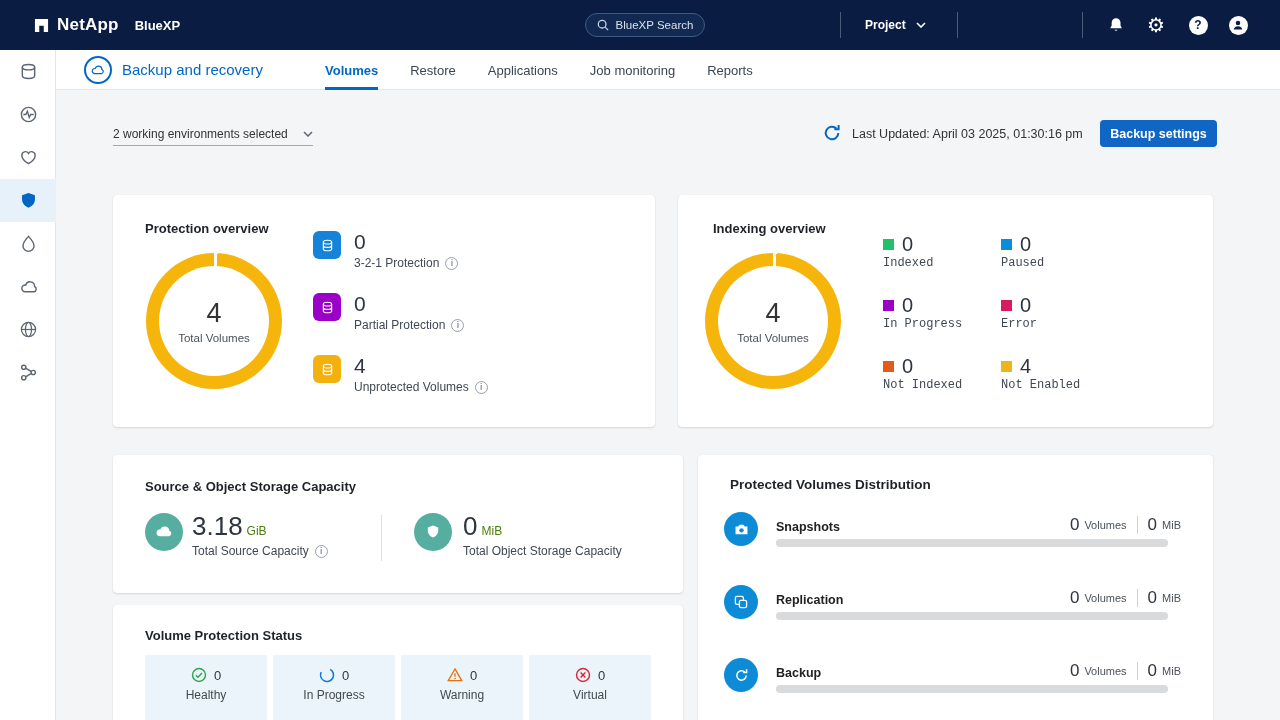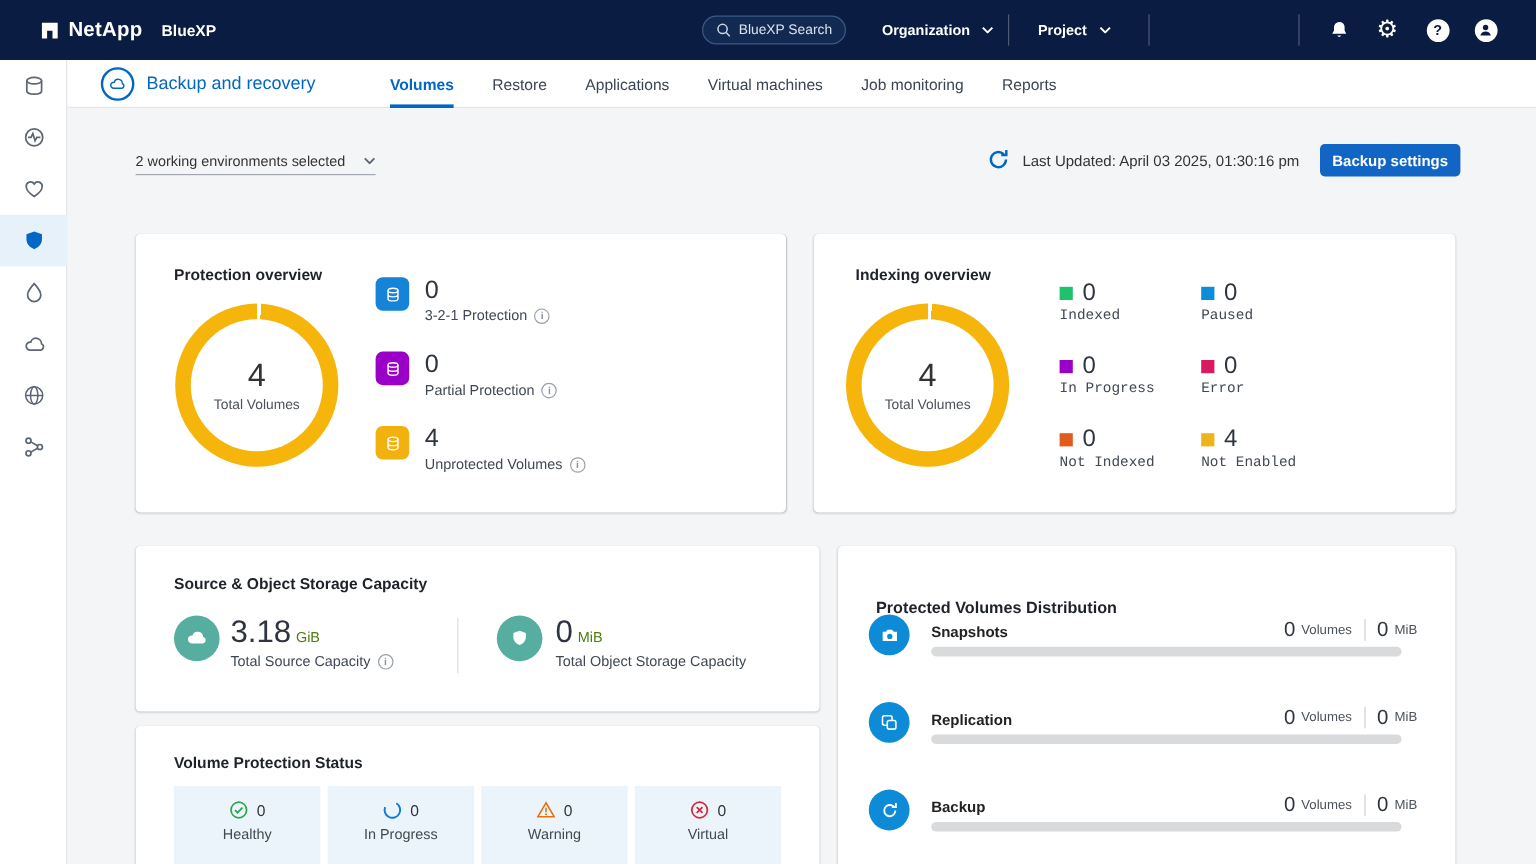--- a/index.html
+++ b/index.html
@@ -110,26 +110,20 @@
   <div class="search-pill">
     <span style="display:flex;">
       <svg viewBox="0 0 14 14" width="12" height="12">
           <circle cx="6" cy="6" r="4.5" fill="none" stroke="#c9d4e4" stroke-width="1.5"></circle>
           <line x1="9.5" y1="9.5" x2="13" y2="13" stroke="#c9d4e4" stroke-width="1.5"></line>
         </svg>
     </span>
     <span>BlueXP Search</span>
   </div>
 
-  <div class="tb-menu" style="left:735px;">
-    <span>Organization</span>
-    <svg viewBox="0 0 10 6" width="10" height="6">
-        <path d="M1 1l4 4 4-4" fill="none" stroke="#fff" stroke-width="1.6"></path>
-      </svg>
-  </div>
   <div class="tb-divider" style="left:840px;"></div>
   <div class="tb-menu" style="left:865px;">
     <span>Project</span>
     <svg viewBox="0 0 10 6" width="10" height="6">
         <path d="M1 1l4 4 4-4" fill="none" stroke="#fff" stroke-width="1.6"></path>
       </svg>
   </div>
   <div class="tb-divider" style="left:957px;"></div>
   <div class="tb-divider" style="left:1082px;"></div>
 
@@ -159,21 +153,20 @@
   <div class="bnr-icon">
     <svg viewBox="0 0 20 20" width="16" height="16">
         <path d="M6 14.5a3.2 3.2 0 1 1 .5-6.37A4.3 4.3 0 0 1 14.9 9.5a2.6 2.6 0 0 1-.6 5z" fill="none" stroke="#0067c5" stroke-width="1.5"></path>
       </svg>
   </div>
   <div class="page-title">Backup and recovery</div>
   <div class="tabs">
     <div class="tab active">Volumes</div>
     <div class="tab">Restore</div>
     <div class="tab">Applications</div>
-    <div class="tab">Virtual machines</div>
     <div class="tab">Job monitoring</div>
     <div class="tab">Reports</div>
   </div>
 </div>
 
 <div class="sidebar">
   <div class="sb-item">
     <svg viewBox="0 0 20 20" width="19" height="19" fill="none" stroke-width="1.5">
         <ellipse cx="10" cy="5.5" rx="6.5" ry="2.8"></ellipse>
         <path d="M3.5 5.5v9c0 1.6 2.9 2.8 6.5 2.8s6.5-1.2 6.5-2.8v-9"></path>
@@ -360,21 +353,21 @@
     </div>
     <div class="cap-num" style="left:350px; top:56px;">
       <span>0</span><span class="cap-unit">MiB</span>
     </div>
     <div class="cap-lbl" style="left:350px; top:89px;">
       <span>Total Object Storage Capacity</span>
     </div>
   </div>
 
   <div class="card" style="left:642px; top:365px; width:515px; height:290px;">
-    <div class="card-title" style="left:32px; top:22px; font-size:13.5px;margin-top:22px;">Protected Volumes Distribution</div>
+    <div class="card-title" style="left:32px; top:22px; font-size:13.5px;">Protected Volumes Distribution</div>
 
     <div class="pvd-row" style="top:57px;text-align:right;">
       <div class="pvd-icon">
         <svg viewBox="0 0 20 20" width="17" height="17">
             <path d="M3 6.5h3.2L7.7 4.5h4.6l1.5 2h3.2v9H3z" fill="#fff"></path>
             <circle cx="10" cy="11" r="2.6" fill="#0d8bd7"></circle>
           </svg>
       </div>
       <div class="pvd-label">Snapshots</div>
       <div class="pvd-stats">

